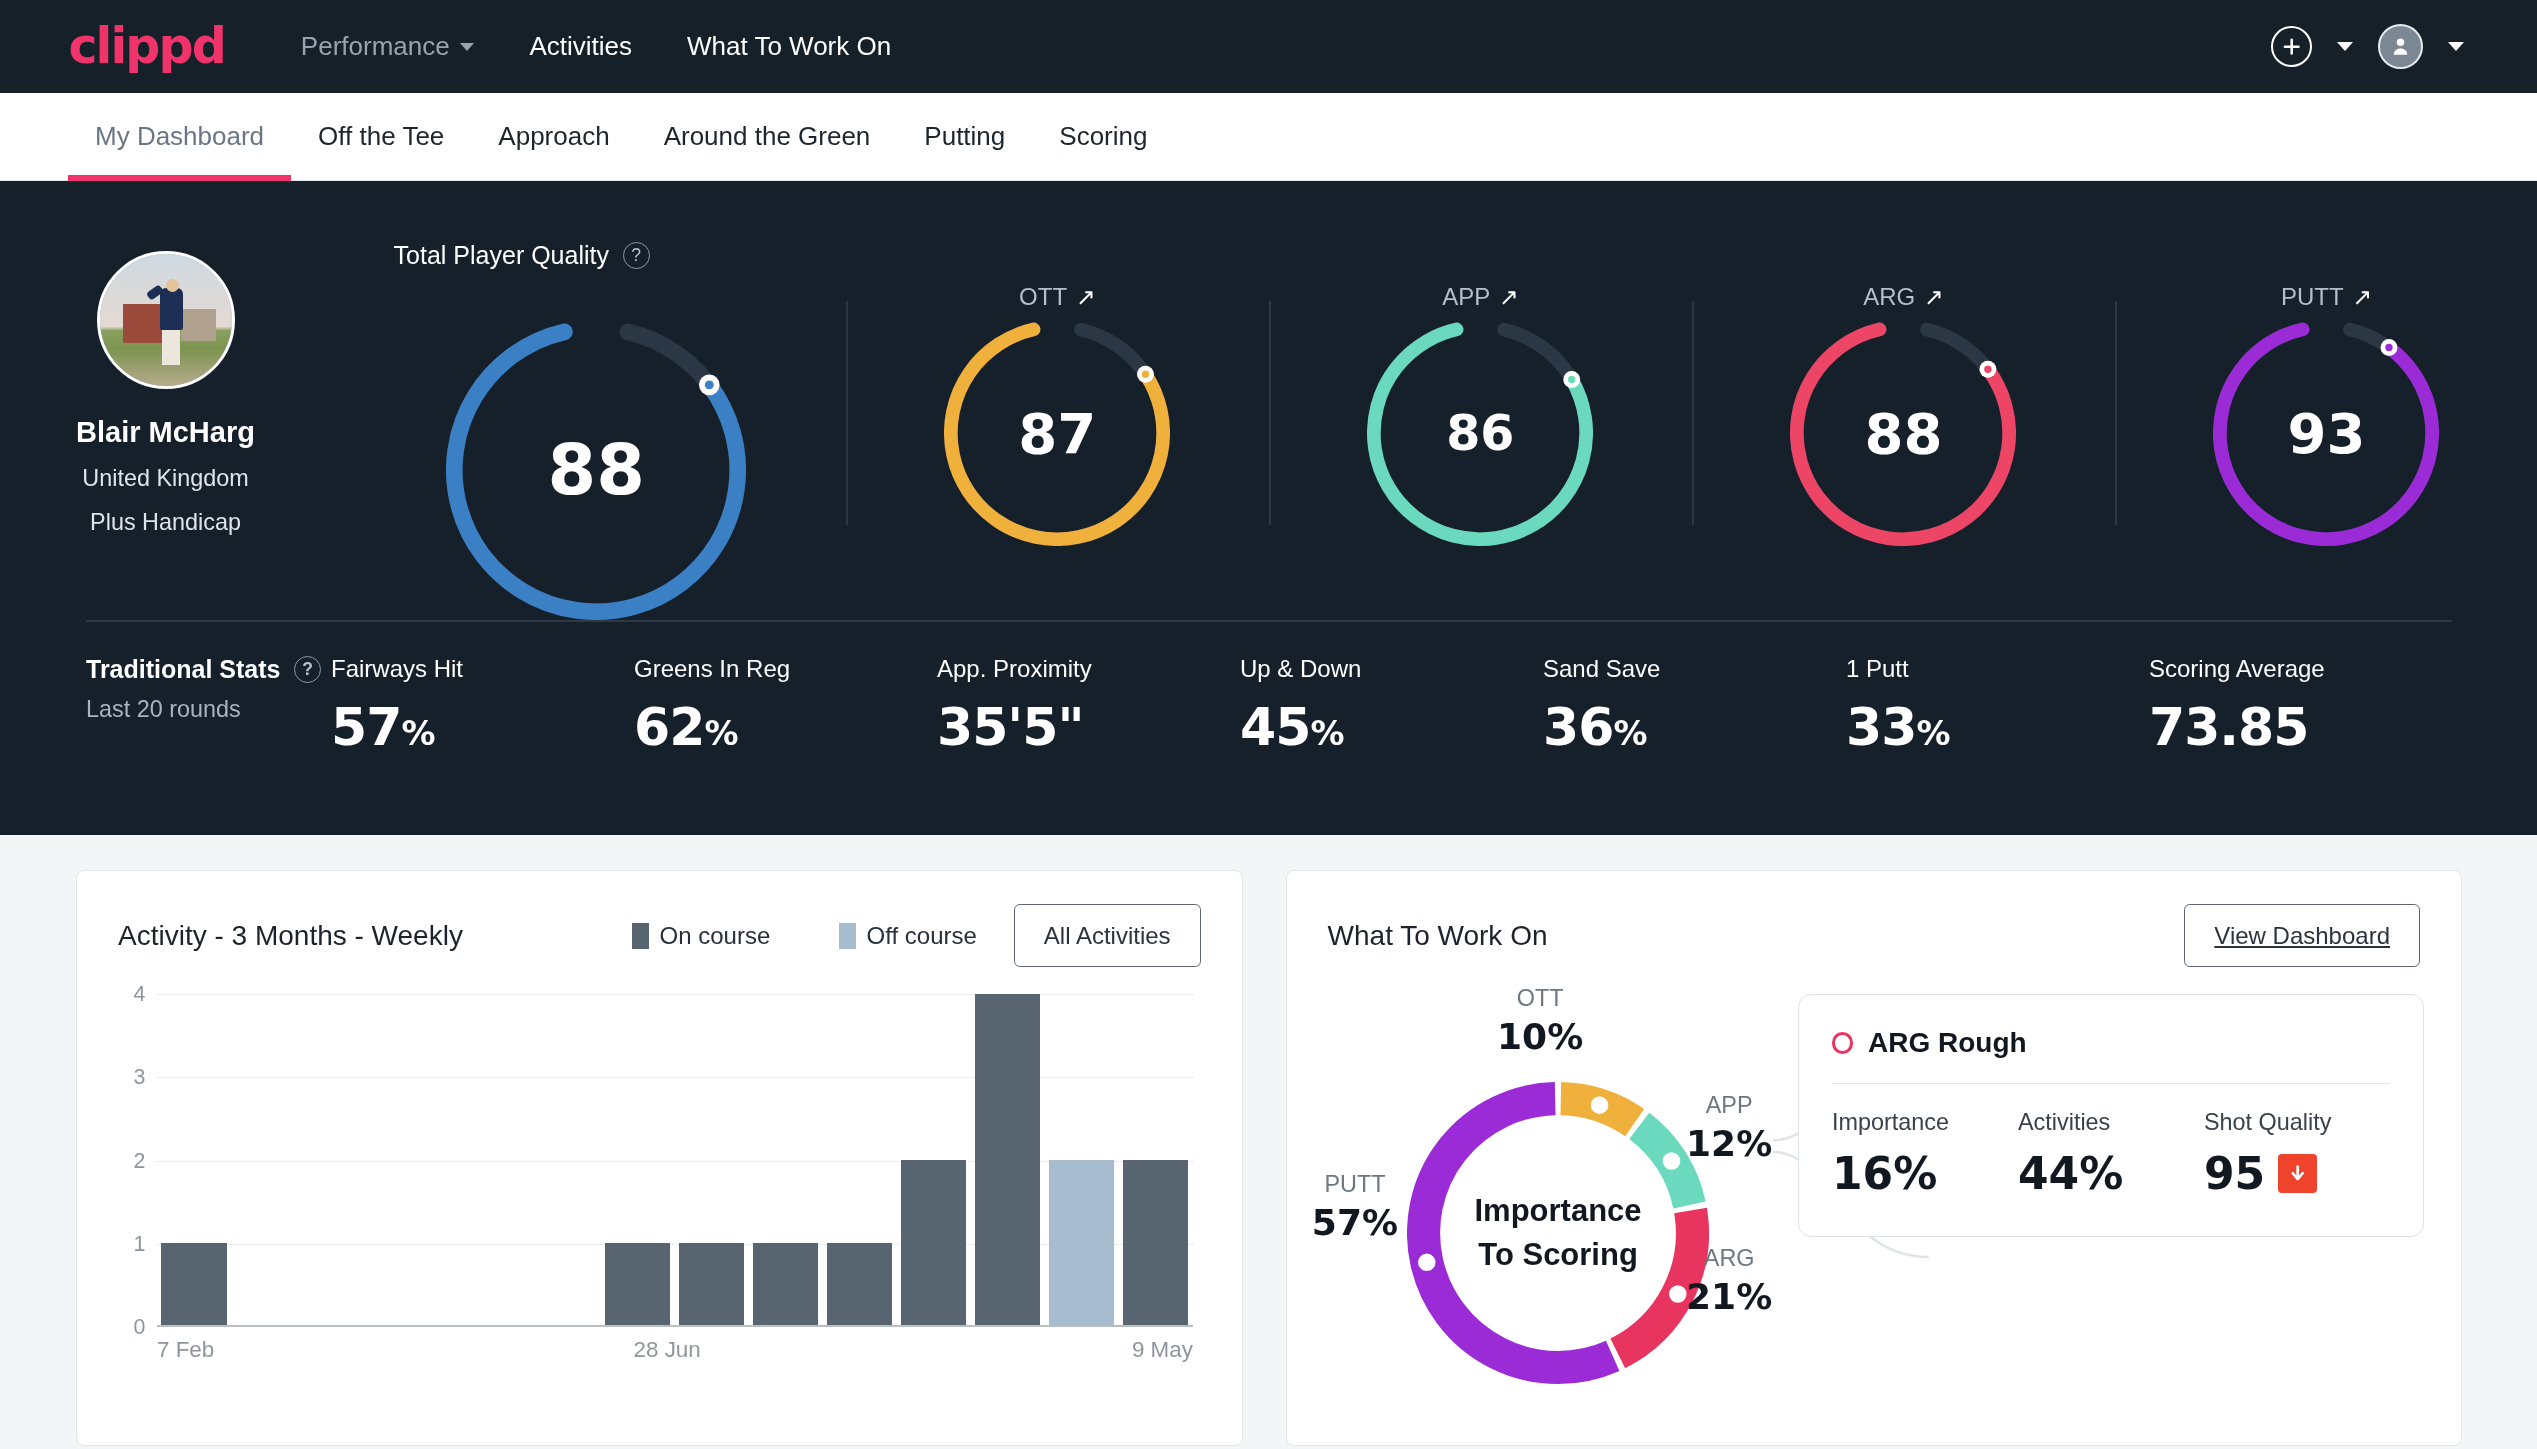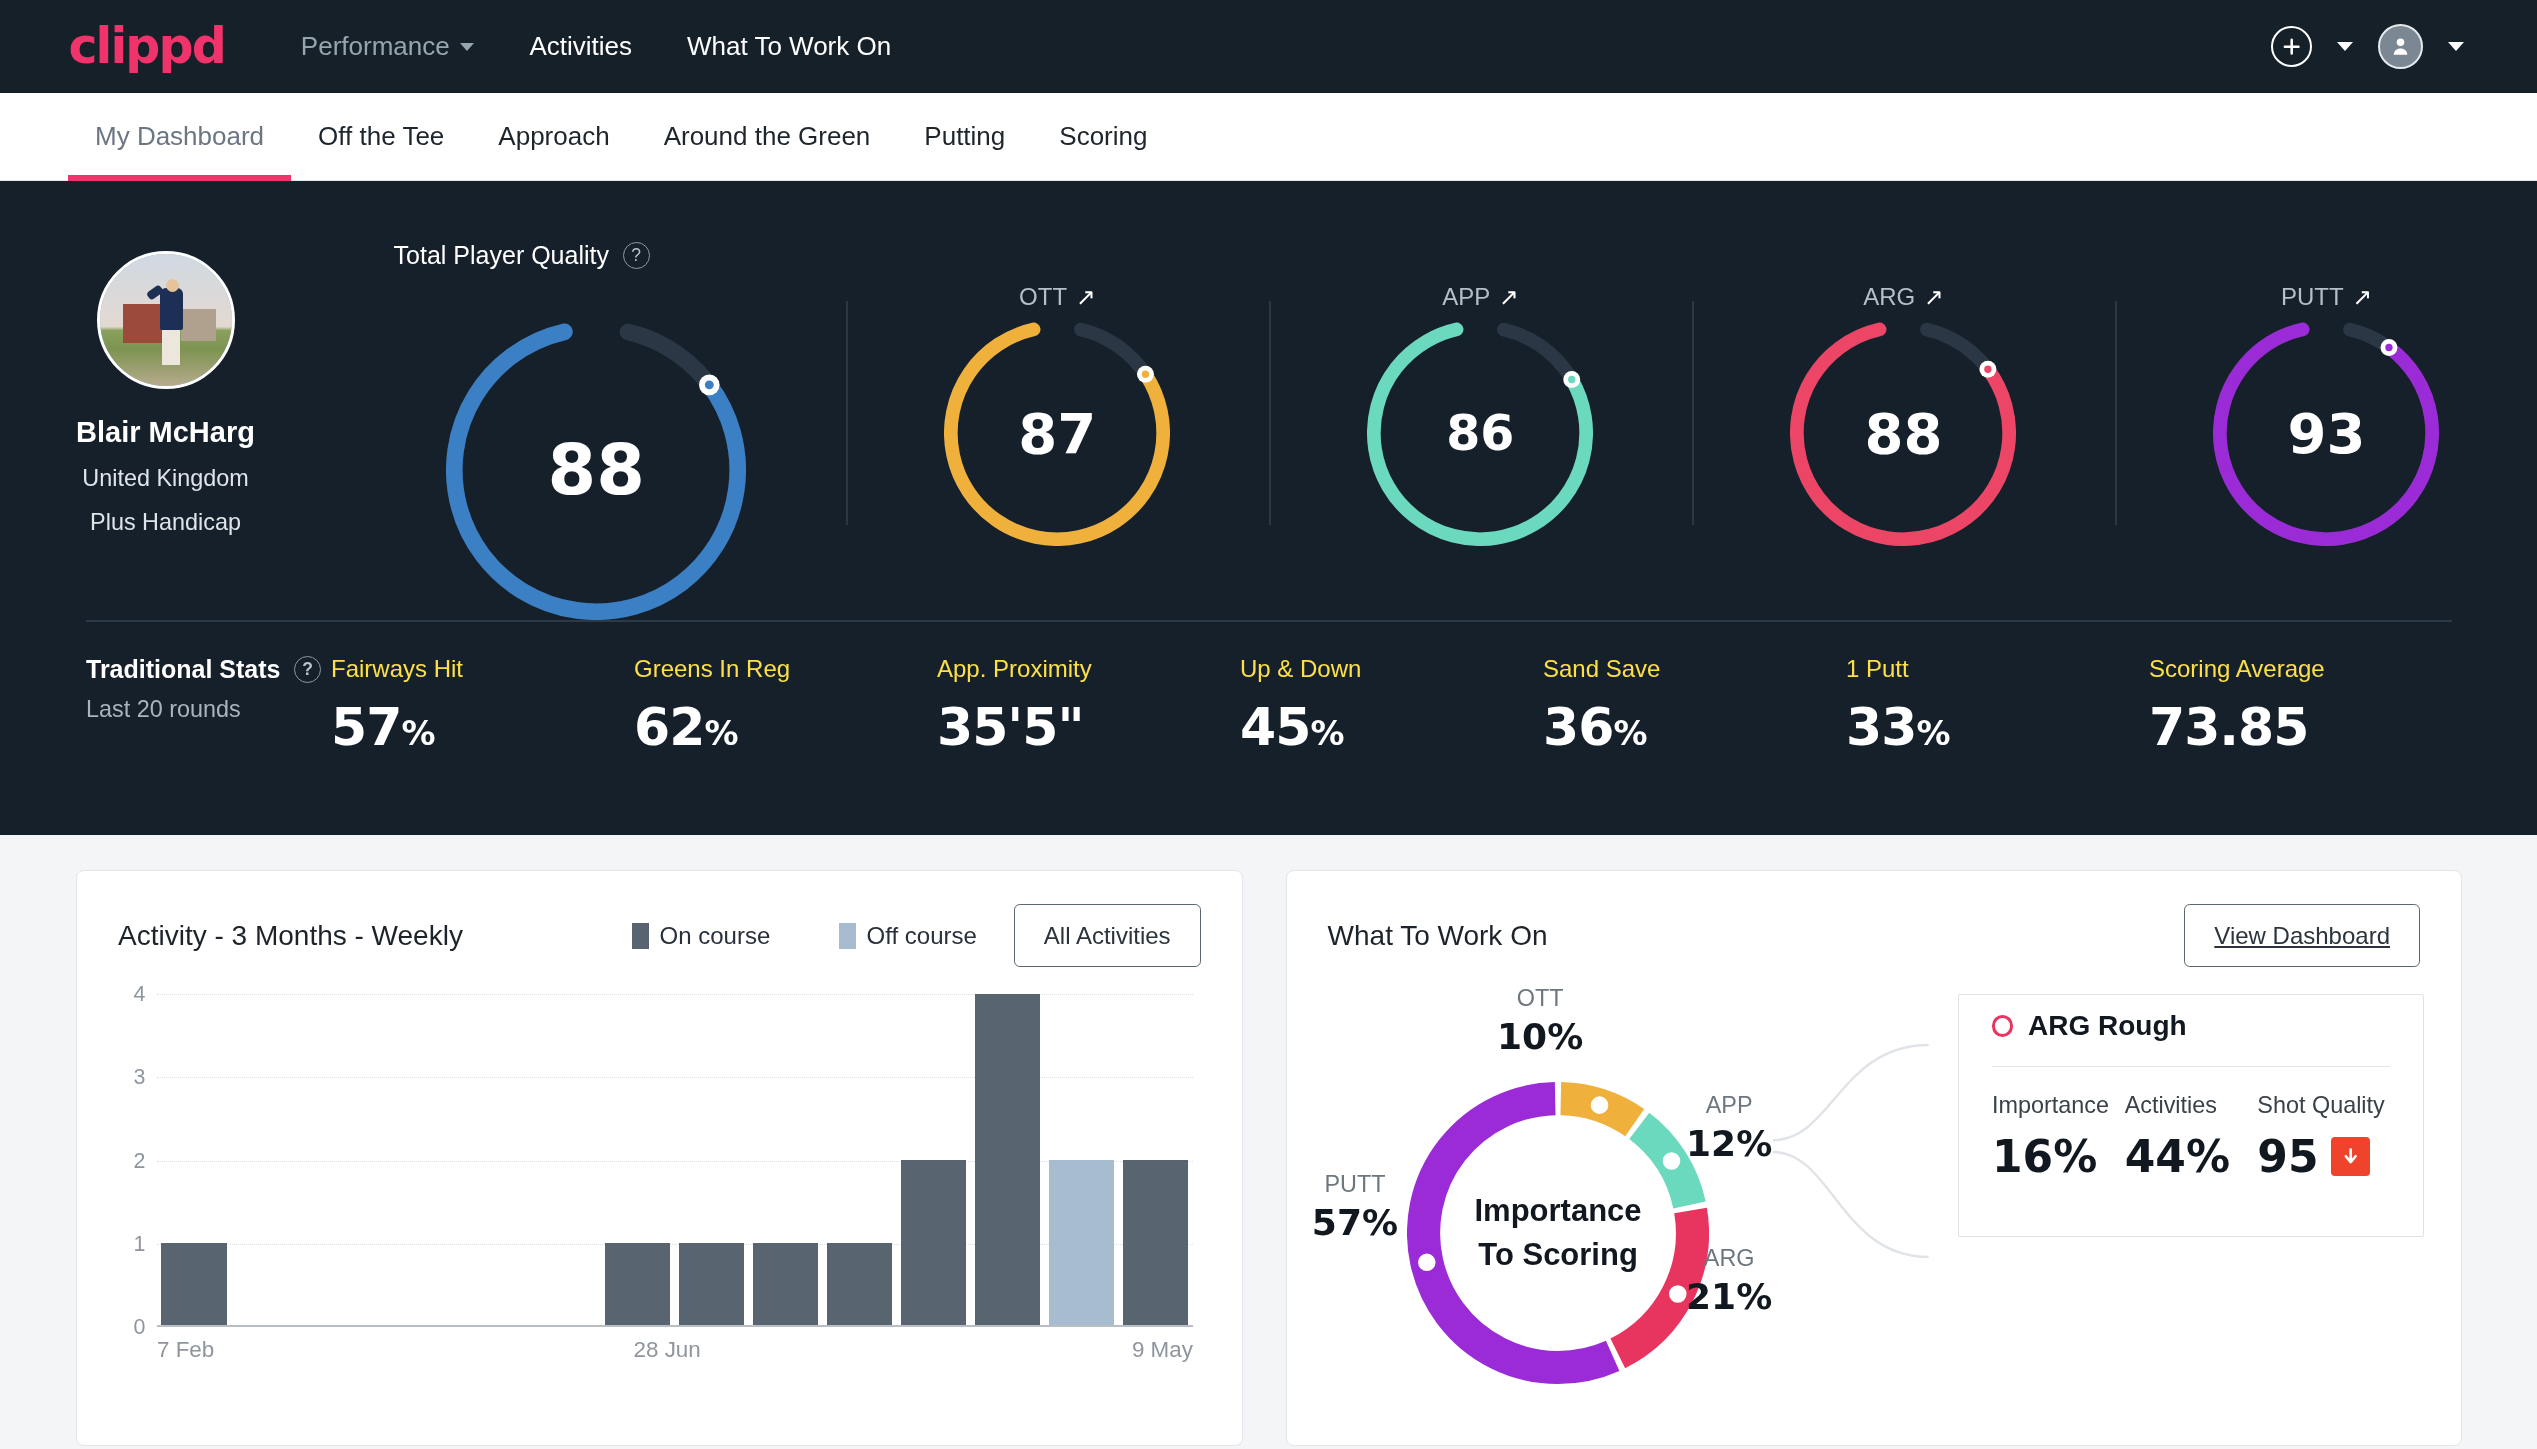--- a/index.html
+++ b/index.html
@@ -89,21 +89,21 @@
   .ring-val{position:absolute;inset:0;display:flex;align-items:center;justify-content:center;
             color:#ffffff;font-weight:bold;font-family:"DejaVu Sans",sans-serif;}
 
   .divider-line { height:1.9px; background:#2d3947; margin:0 86px; }
 
   .trad { display:flex; align-items:flex-start; padding:33px 86px 0 0; }
   .trad-label { width:331px; padding-left:86px; }
   .trad-title { display:flex;align-items:center;gap:13.6px;color:#ffffff;font-size:25px;font-weight:bold;}
   .trad-sub { color:#aab4bf; font-size:23.4px; margin-top:11.7px; }
   .stat { flex:1; }
-  .stat-name { color:#fde047; font-size:24px; }
+  .stat-name { color:#ffffff; font-size:24px; }
   .stat-val { color:#ffffff; font-size:52px; font-weight:bold; margin-top:13.6px;
               font-family:"DejaVu Sans",sans-serif; letter-spacing:-1px;}
   .stat-val .pct { font-size:34px; }
 
   
   .bottom { display:flex; gap:43px; padding:35px 76px 0 76px; }
   .card { background:#ffffff; border:1px solid #e2e5e9; border-radius:7.8px; position:relative;}
   .card-left { width:1183px; height:576px; }
   .card-right { width:1193px; height:576px; }
   .card-head { display:flex; align-items:center; padding:33px 41px 0 41px; }
@@ -135,22 +135,22 @@
   .donut-area { width:516px; position:relative; margin-left:19.5px;}
   .donut { position:absolute; left:101px; top:115px; }
   .dlabel { position:absolute; text-align:center; }
   .dlabel .dn { font-size:23.4px; color:#6d7780; }
   .dlabel .dv { font-size:36px; font-weight:bold; color:#121820; margin-top:3.9px;
                 font-family:"DejaVu Sans",sans-serif;}
   .donut-center { position:absolute; left:0;right:0;top:0;bottom:0;
                   display:flex;flex-direction:column;align-items:center;justify-content:center; }
   .donut-center div { font-size:31px; font-weight:bold; color:#121820; line-height:1.42; }
 
-  .info-card { position:absolute; right:37px; top:27px; width:466px; height:243px;
-               border:1.5px solid #dfe2e6; border-radius:2px; background:#fff; padding:15px 33px;}
+  .info-card { position:absolute; right:37px; top:27px; width:626px; height:243px;
+               border:1.5px solid #dfe2e6; border-radius:13px; background:#fff; padding:32px 33px;}
   .ic-head { display:flex; align-items:center; gap:14.6px; }
   .ic-dot { width:21.4px;height:21.4px;border-radius:50%;border:3.9px solid #e8355f; }
   .ic-title { font-size:28px; font-weight:bold; color:#121820; }
   .ic-rule { height:1.5px; background:#e3e6e9; margin:23.4px 0 25px 0; }
   .ic-stats { display:flex; }
   .ic-stat { flex:1; }
   .ic-name { font-size:23.4px; color:#39424b; }
   .ic-val { font-size:44px; font-weight:bold; color:#121820; margin-top:11.7px;
             display:flex; align-items:center; gap:12.7px; font-family:"DejaVu Sans",sans-serif;}
   .dn-badge { width:39px;height:39px;background:#f0432c;border-radius:3.9px;

